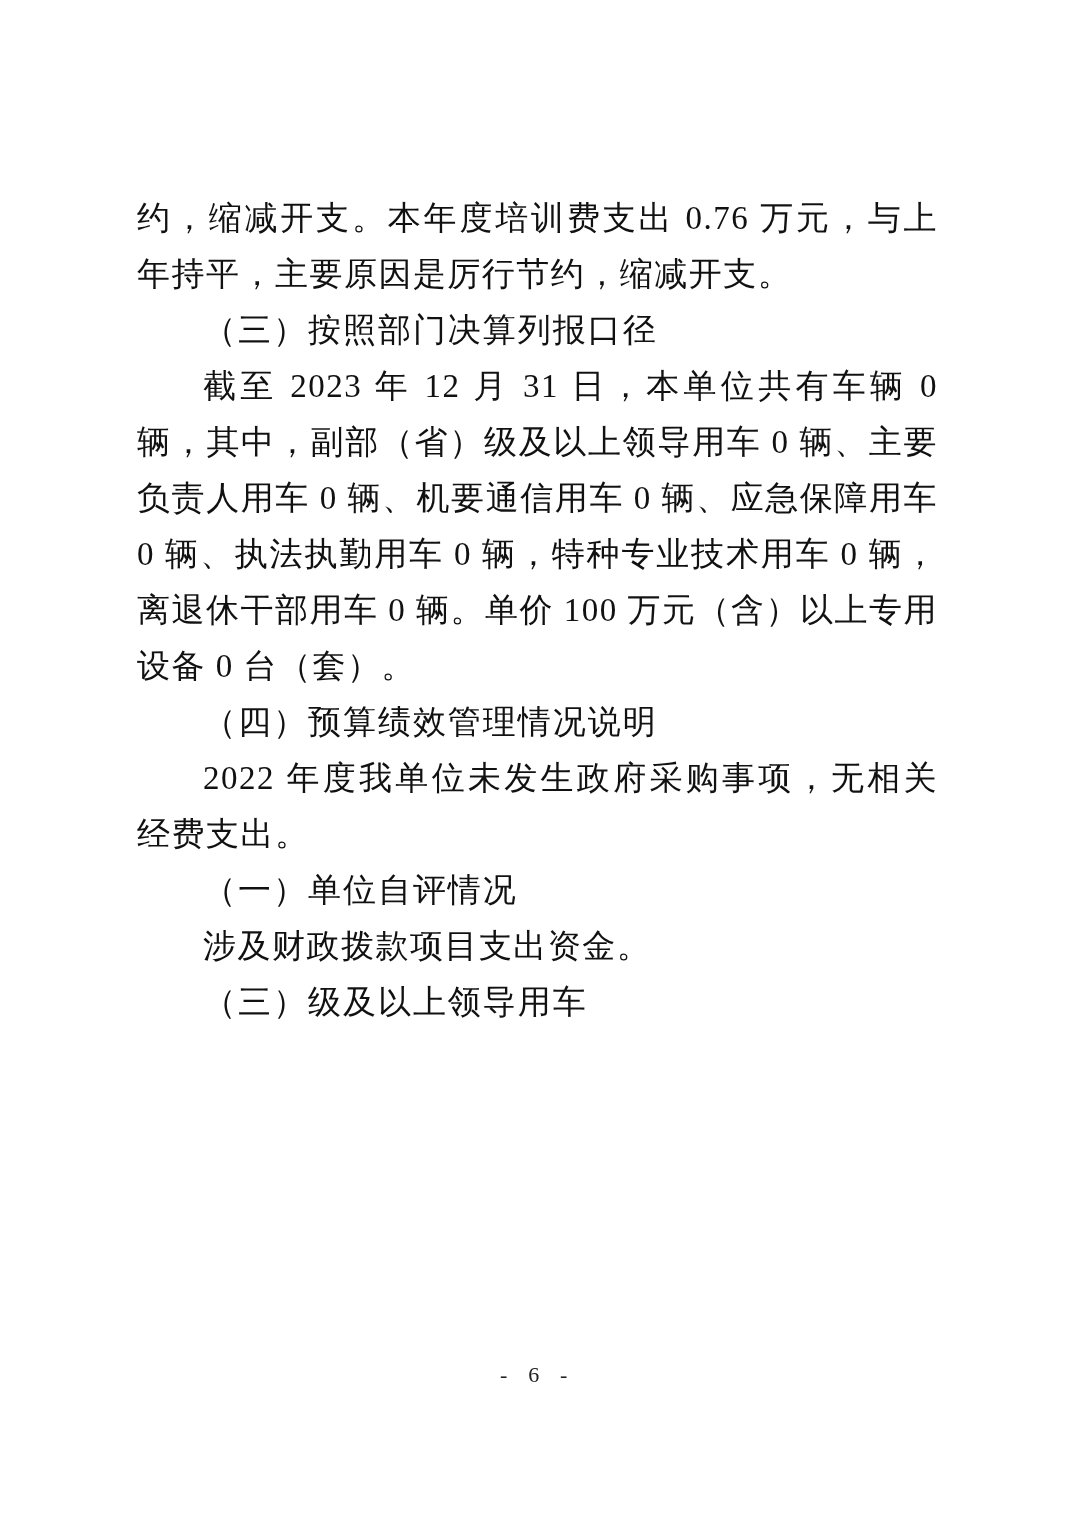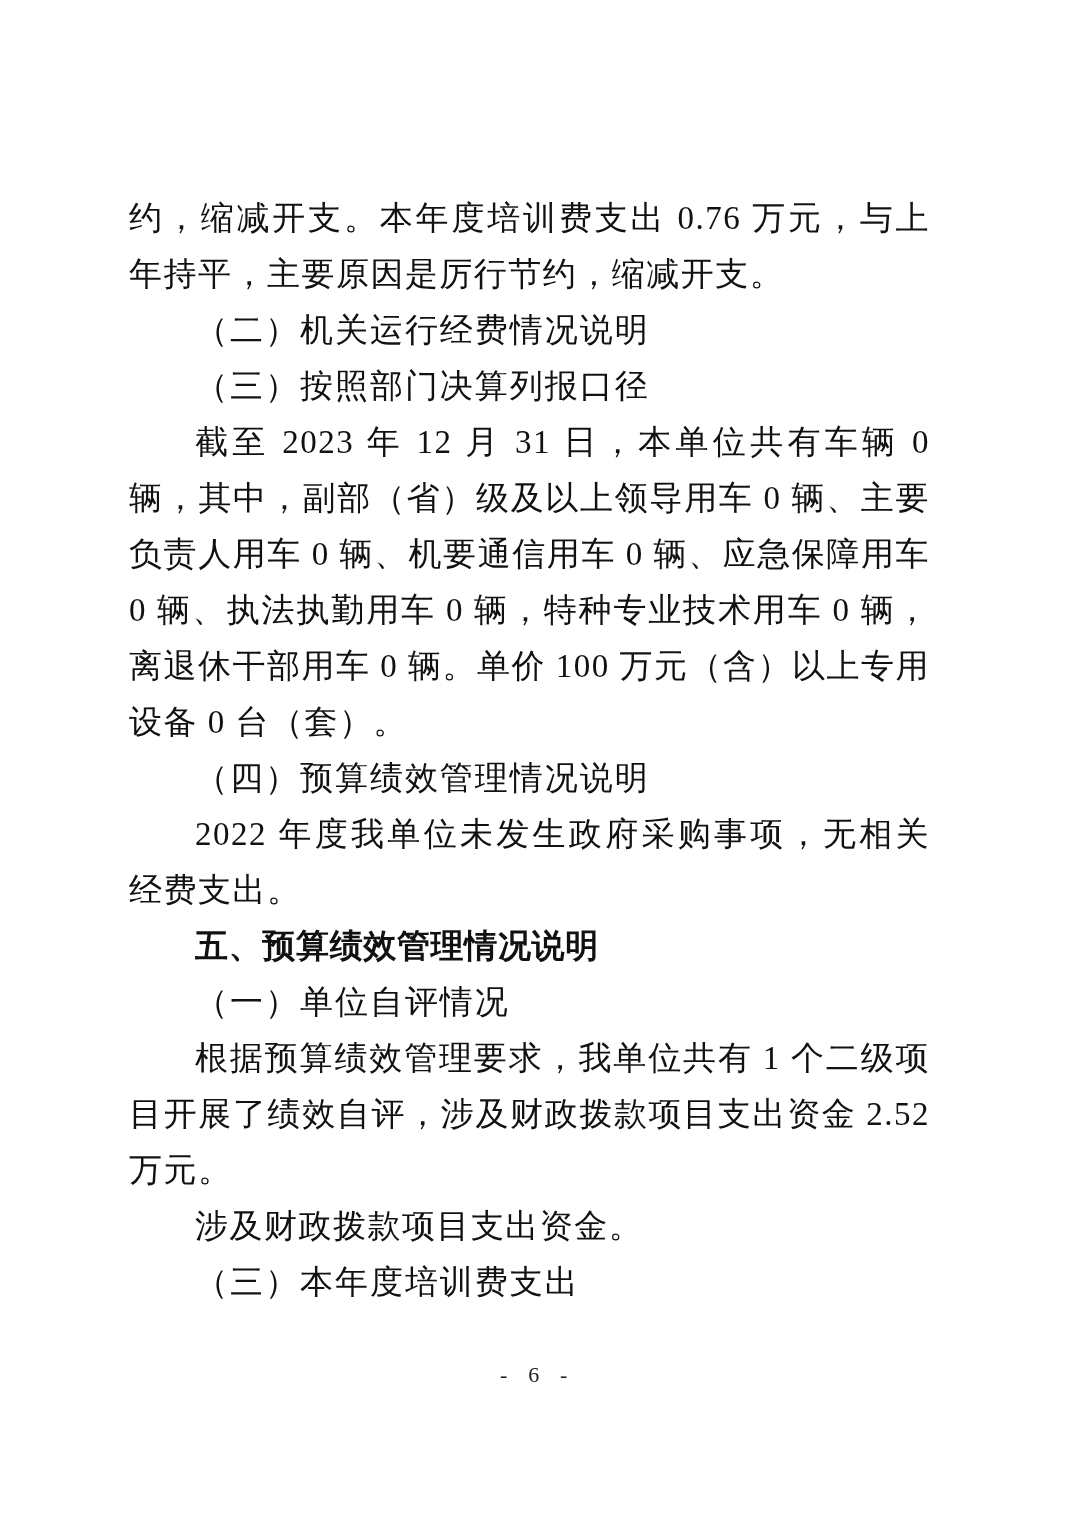--- a/index.html
+++ b/index.html
@@ -12,21 +12,21 @@
     width: 1075px;
     height: 1520px;
     margin: 0 auto;
     background: #ffffff;
     color: #111111;
     font-family: "Liberation Serif", "DejaVu Serif", serif;
     overflow: hidden;
   }
   .content {
     position: absolute;
-    left: 129px;
+    left: 137px;
     top: 190px;
     width: 801px;
   }
   .content p {
     margin: 0;
     padding: 0;
     font-size: 33px;
     line-height: 56px;
     text-align: justify;
     letter-spacing: 0.045em;
@@ -54,26 +54,23 @@
     letter-spacing: 0.35em;
     color: #222222;
   }
 </style>
 </head>
 <body>
 
 <div class="page">
   <div class="content">
     <p class="body">约，缩减开支。本年度培训费支出 0.76 万元，与上年持平，主要原因是厉行节约，缩减开支。</p>
-    <p class="subheading indent">（二）机关运行经费情况说明</p>
     <p class="subheading indent">（三）按照部门决算列报口径</p>
     <p class="body indent">截至 2023 年 12 月 31 日，本单位共有车辆 0 辆，其中，副部（省）级及以上领导用车 0 辆、主要负责人用车 0 辆、机要通信用车 0 辆、应急保障用车 0 辆、执法执勤用车 0 辆，特种专业技术用车 0 辆，离退休干部用车 0 辆。单价 100 万元（含）以上专用设备 0 台（套）。</p>
     <p class="subheading indent">（四）预算绩效管理情况说明</p>
     <p class="body indent">2022 年度我单位未发生政府采购事项，无相关经费支出。</p>
-    <p class="heading indent">五、预算绩效管理情况说明</p>
     <p class="subheading indent">（一）单位自评情况</p>
-    <p class="body indent">根据预算绩效管理要求，我单位共有 1 个二级项目开展了绩效自评，涉及财政拨款项目支出资金 2.52 万元。</p>
     <p class="body indent">涉及财政拨款项目支出资金。</p>
-    <p class="subheading indent">（三）本年度培训费支出</p>
+    <p class="subheading indent">（三）级及以上领导用车</p>
   </div>
 
   <div class="page-footer">- 6 -</div>
 </div>
 
 </body></html>

